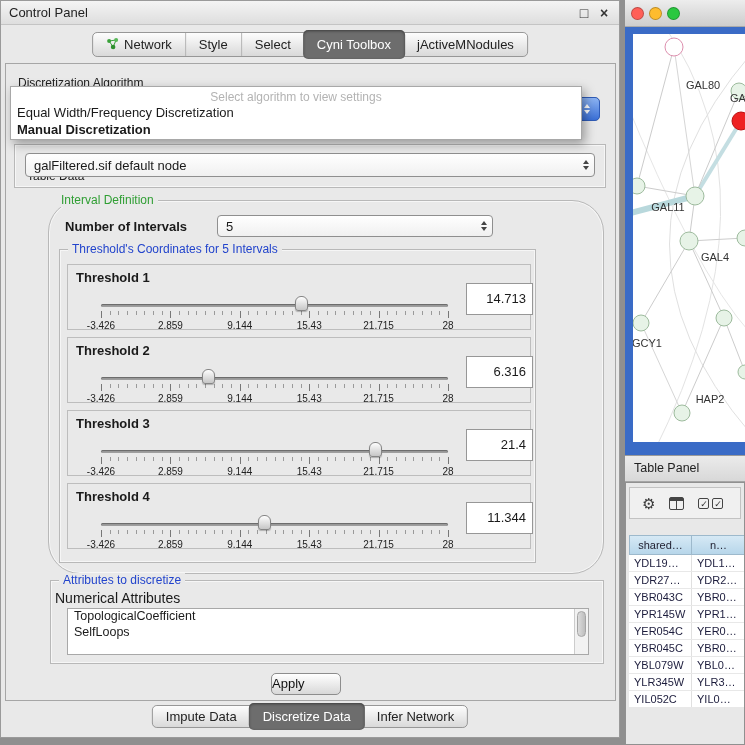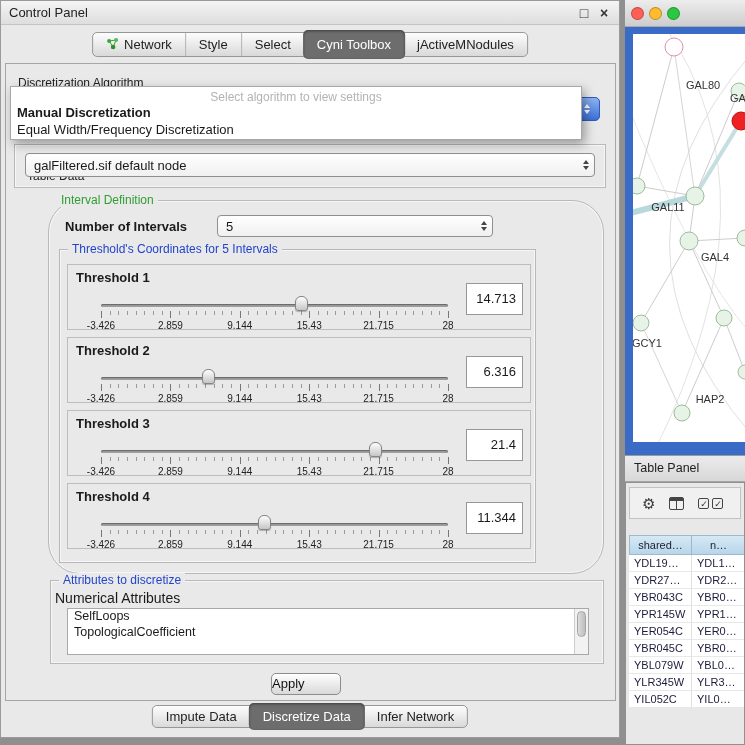--- a/index.html
+++ b/index.html
@@ -54,21 +54,21 @@
 
 #grp-thresholds { left:10px; top:48px; width:477px; height:314px; }
 .th-panel { position:absolute; left:7px; width:464px; height:66px; border:1px solid #bdbdbd; }
 .th-label { position:absolute; left:8px; top:5px; font-weight:bold; font-size:13px; }
 .th-slider { position:absolute; left:33px; top:26px; width:347px; height:40px; }
 .track { position:absolute; left:0; top:13px; width:347px; height:3px; background:#9e9e9e; border-radius:2px; box-shadow:inset 0 1px 1px rgba(0,0,0,.35); }
 .thumb { position:absolute; top:5px; width:13px; height:15px; background:linear-gradient(#fefefe,#c6c6c6); border:1px solid #858585; border-radius:6px 6px 3px 3px; box-shadow:0 1px 1px rgba(0,0,0,.25); }
 .ticks-minor { position:absolute; left:0; top:20px; width:348px; height:4px; background:repeating-linear-gradient(90deg,#9a9a9a 0 1px,transparent 1px 8.675px); }
 .ticks-major { position:absolute; left:0; top:20px; width:348px; height:7px; background:repeating-linear-gradient(90deg,#777 0 1px,transparent 1px 69.4px); }
 .tick-lab { position:absolute; top:29px; transform:translateX(-50%); font-size:10px; color:#222; white-space:nowrap; }
-.th-value { position:absolute; left:398px; top:18px; width:57px; height:32px; background:#fff; border:1px solid #979797; font-size:13px; line-height:30px; text-align:right; padding-right:6px; }
+.th-value { position:absolute; left:398px; top:18px; width:67px; height:32px; background:#fff; border:1px solid #979797; font-size:13px; line-height:30px; text-align:right; padding-right:6px; }
 
 #grp-attrs { left:44px; top:516px; width:554px; height:84px; }
 #lbl-numattrs { position:absolute; left:4px; top:9px; font-weight:normal; font-size:14px; }
 .listbox { position:absolute; left:16px; top:27px; width:522px; height:47px; background:#fff; border:1px solid #a8a8a8; overflow:hidden; }
 .list-item { font-size:12.5px; line-height:15.5px; padding-left:6px; white-space:nowrap; }
 .vscroll { position:absolute; right:0; top:0; bottom:0; width:14px; background:#f2f2f2; border-left:1px solid #ccc; }
 .vthumb { position:absolute; left:2px; top:2px; width:9px; height:26px; background:linear-gradient(90deg,#dcdcdc,#bdbdbd); border:1px solid #a5a5a5; border-radius:5px; }
 
 .apply-btn { position:absolute; left:265px; top:609px; width:70px; height:22px; border:1px solid #8d8d8d; border-radius:5px; background:linear-gradient(#ffffff,#d8d8d8); font-size:13px; line-height:20px; color:#111; }
 
@@ -145,22 +145,22 @@
 
     <div class="algo-combo">
       <div class="blue-cap">
         <div class="tri-up w"></div>
           <div class="tri-down w"></div>
       </div>
     </div>
 
     <div class="popup">
       <div class="popup-header">Select algorithm to view settings</div>
+      <div class="popup-item">Equal Width/Frequency Discretization</div>
       <div class="popup-item bold">Manual Discretization</div>
-      <div class="popup-item">Equal Width/Frequency Discretization</div>
     </div>
 
     <div class="group" id="grp-table-data">
       <span class="group-title t-dark">Table Data</span>
       <div class="combo" id="combo-table-data">
         <span class="val">galFiltered.sif default node</span>
         <span class="stepper">
             <span class="tri-up"></span>
             <span class="tri-down"></span>
           </span>
@@ -248,22 +248,22 @@
           </div>
           <div class="th-value">11.344</div>
         </div>
       </div>
     </div>
 
     <div class="group" id="grp-attrs">
       <span class="group-title t-blue">Attributes to discretize</span>
       <span id="lbl-numattrs">Numerical Attributes</span>
       <div class="listbox">
+        <div class="list-item">TopologicalCoefficient</div>
         <div class="list-item">SelfLoops</div>
-        <div class="list-item">TopologicalCoefficient</div>
         <div class="vscroll">
           <div class="vthumb"></div>
         </div>
       </div>
     </div>
 
     <div class="apply-btn">Apply</div>
   </div>
 
   <div class="seg-tabs bottom-tabs">

